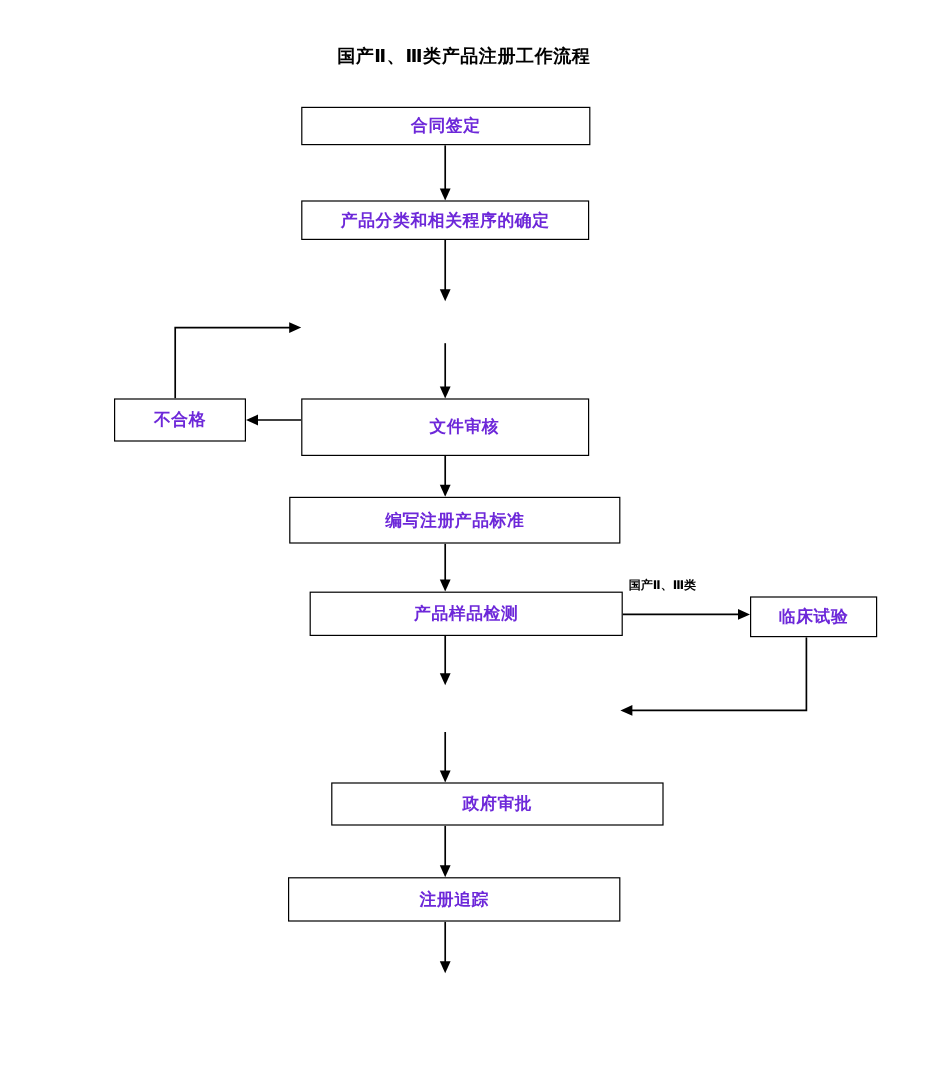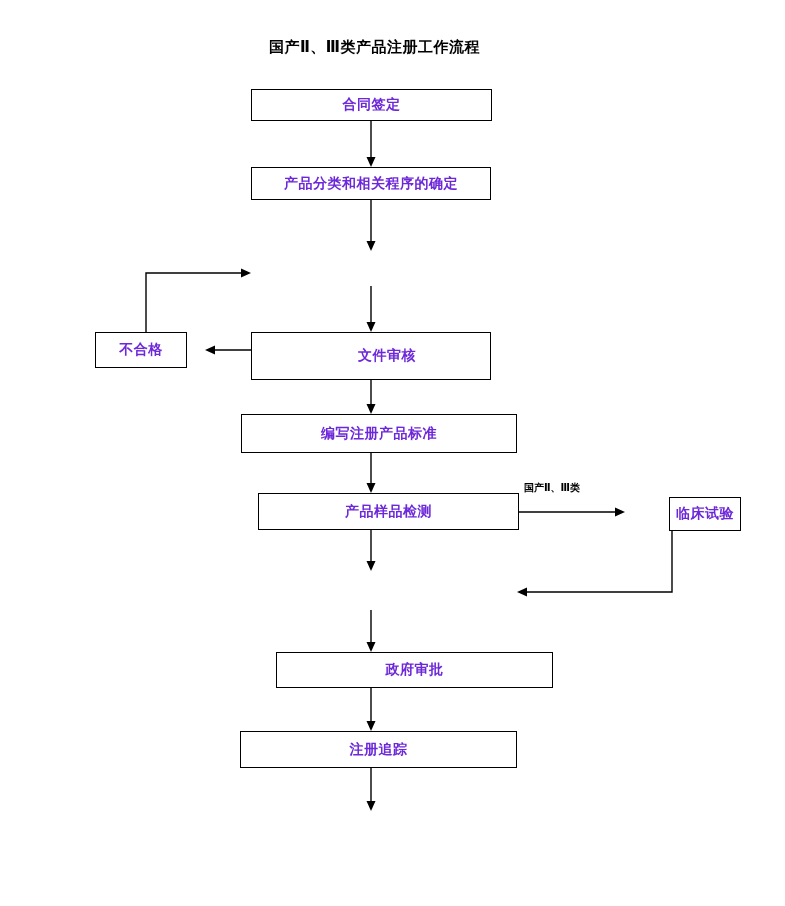--- a/index.html
+++ b/index.html
@@ -18,20 +18,21 @@
   #title {
     position: absolute;
     left: 0;
     top: 38px;
     width: 749px;
     text-align: center;
     font-size: 15px;
     font-weight: bold;
     color: #000000;
     letter-spacing: 0.5px;
+    padding-left: 12px;
   }
   .node {
     position: absolute;
     box-sizing: border-box;
     border: 1px solid #000000;
     background: #ffffff;
     display: flex;
     align-items: center;
     justify-content: center;
     color: #6d28d9;
@@ -138,27 +139,27 @@
     </g>
   </svg>
 
   <div class="node" style="left:251px; top:89px; width:241px; height:32px;">合同签定</div>
 
   <div class="node" style="left:251px; top:167px; width:240px; height:33px;">产品分类和相关程序的确定</div>
 
 
   <div class="node" style="left:251px; top:332px; width:240px; height:48px;padding-left:32px;">文件审核</div>
 
-  <div class="node" style="left:95px; top:332px; width:92px; height:36px;">不合格</div>
+  <div class="node" style="left:95px; top:332px; width:110px; height:36px;">不合格</div>
 
   <div class="node" style="left:241px; top:414px; width:276px; height:39px;">编写注册产品标准</div>
 
   <div class="node" style="left:258px; top:493px; width:261px; height:37px;">产品样品检测</div>
 
-  <div class="node" style="left:625px; top:497px; width:72px; height:34px;margin-left:44px;">临床试验</div>
+  <div class="node" style="left:625px; top:497px; width:106px; height:34px;">临床试验</div>
 
 
   <div class="node" style="left:240px; top:652px; width:277px; height:36px;margin-left:36px;">政府审批</div>
 
   <div class="node" style="left:240px; top:731px; width:277px; height:37px;">注册追踪</div>
 
 
   <div class="edge-label" style="left:524px; top:481px;">国产Ⅱ、Ⅲ类</div>
 
 </div>

